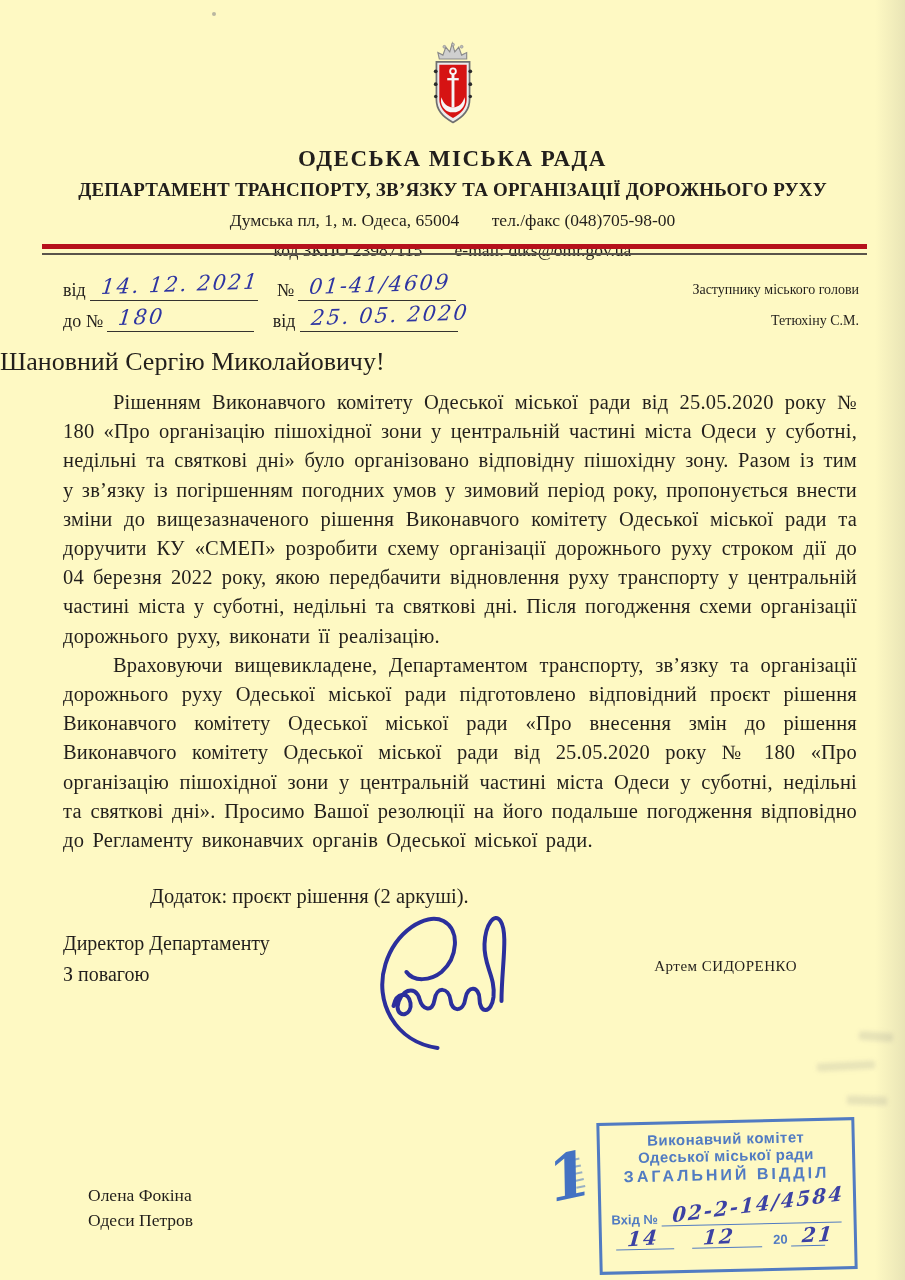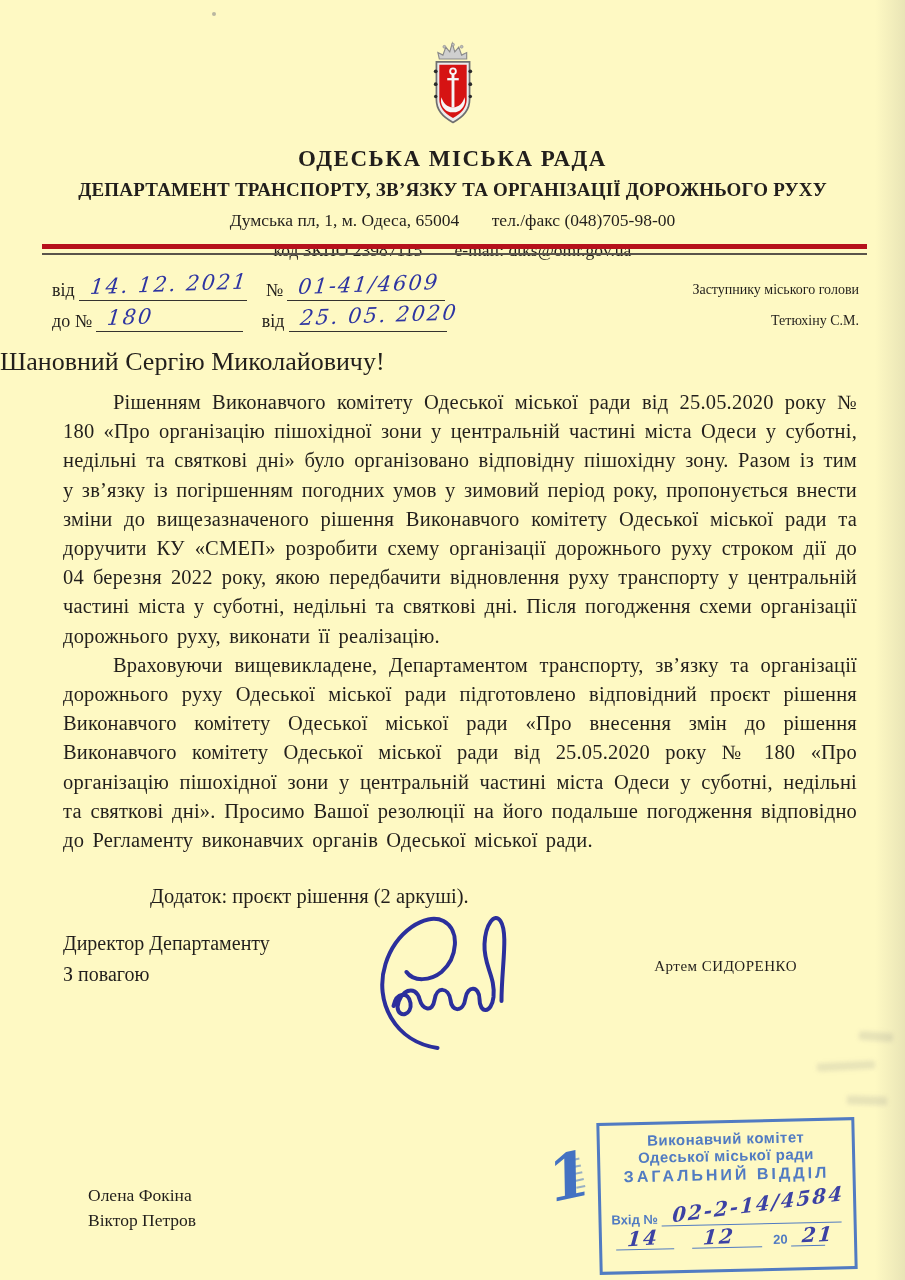--- a/index.html
+++ b/index.html
@@ -16,21 +16,21 @@
   
   .letterhead{position:absolute;top:38px;left:0;width:100%;text-align:center;}
   .emblem{display:block;margin:0 auto;width:72px;height:104px;}
   .org-name{font-size:23px;font-weight:bold;letter-spacing:1.5px;margin-top:4px;}
   .dept-name{font-size:19px;font-weight:bold;letter-spacing:.2px;margin-top:7px;}
   .contact-row{margin-top:9px;font-size:17.5px;}
   .contact-row span{margin:0 14px;}
   .rule-red{position:absolute;left:42px;right:38px;top:244px;height:5px;background:#b6111b;}
   .rule-dark{position:absolute;left:42px;right:38px;top:253px;height:2px;background:#5a544b;}
   
-  .ref-block{position:absolute;top:276px;left:52px;font-size:18px;}
+  .ref-block{position:absolute;top:276px;left:63px;font-size:18px;}
   .ref-row{height:31px;white-space:nowrap;}
   .fill{display:inline-block;border-bottom:1.6px solid #35332f;position:relative;vertical-align:bottom;height:24px;}
   .fill .hw{position:absolute;left:10px;bottom:1px;white-space:nowrap;}
   .hw{
     font-family:"DejaVu Serif",serif;font-style:italic;color:#2e35a2;
     font-size:21px;letter-spacing:2px;transform:rotate(-2deg) skewX(-8deg);
     transform-origin:left bottom;display:inline-block;
   }
   .recipient{position:absolute;top:274px;right:46px;text-align:right;font-size:14px;line-height:31px;}
   
@@ -149,21 +149,21 @@
       <g fill="none" stroke="#2b2f9c" stroke-width="4" stroke-linecap="round">
         <path d="M104 142 C62 136 40 96 52 58 C62 26 92 6 110 15 C127 24 124 52 108 66 C97 75 80 76 73 66"></path>
         <path d="M60 100 C63 86 75 85 77 97 C79 109 65 113 64 101 C66 84 82 78 86 93 C89 104 99 107 101 94 C103 80 115 81 117 94 C118 106 130 107 132 92 C134 79 146 80 146 93 C146 108 158 108 160 91 C162 70 150 60 151 38 C152 18 161 6 167 15 C175 27 168 62 168 95"></path>
       </g>
     </svg>
     <div class="signer-name">Артем СИДОРЕНКО</div>
   </div>
 
   <div class="footer-names">
     <div>Олена Фокіна</div>
-    <div>Віктор Петров</div>
+    <div>Одеси Петров</div>
   </div>
 
   <div class="stamp">
     <div class="stamp-l1">Виконавчий комітет</div>
     <div class="stamp-l2">Одеської міської ради</div>
     <div class="stamp-l3">ЗАГАЛЬНИЙ ВІДДІЛ</div>
     <div class="stamp-entry">
       <span>Вхід №</span>
       <span class="fill"><span class="hw">02-2-14/4584</span></span>
     </div>

